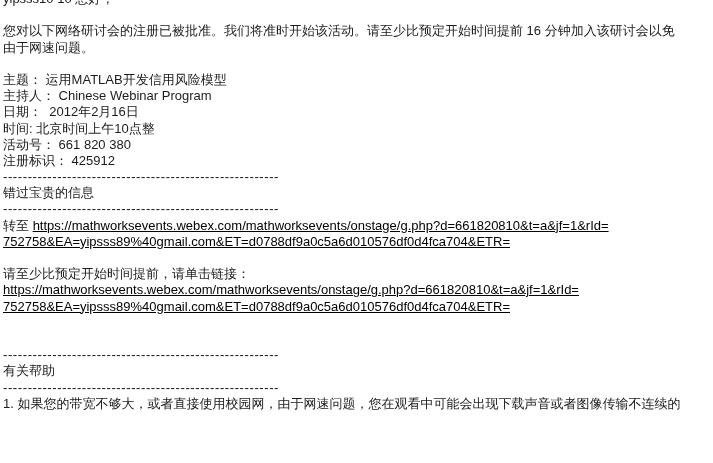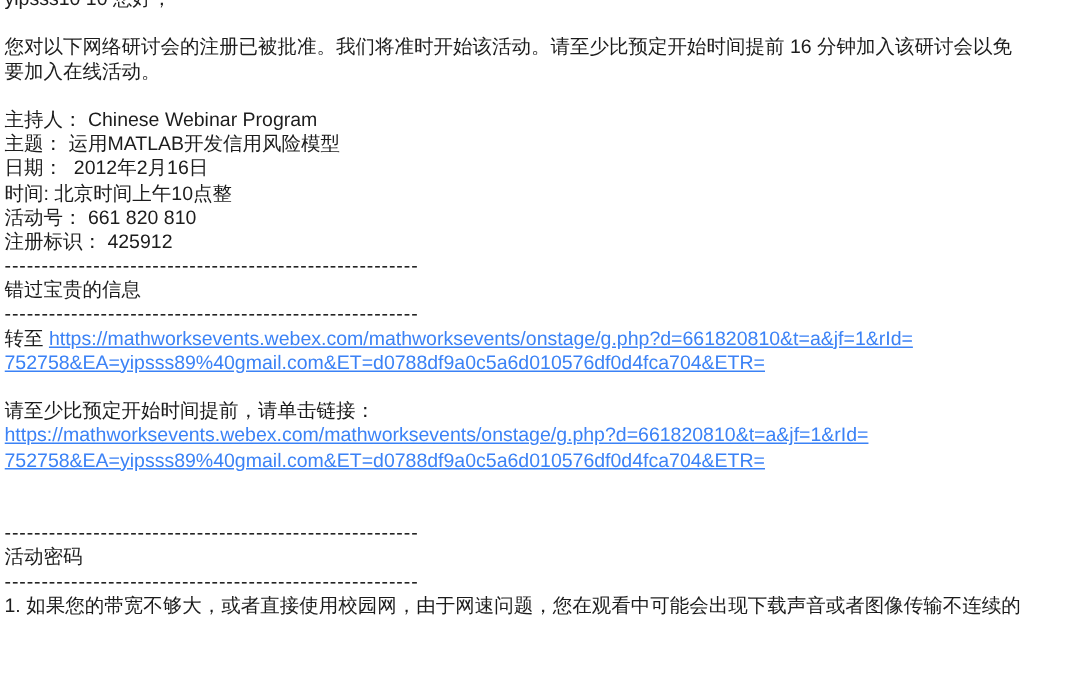--- a/index.html
+++ b/index.html
@@ -23,57 +23,57 @@
     height: 16.2px;
     line-height: 16.2px;
     white-space: pre;
     overflow: hidden;
   }
   .sep {
     letter-spacing: 0.6px;
     color: #111111;
   }
   a.lnk {
-    color: #3b82f6;
+    color: #000000;
     text-decoration: underline;
     cursor: pointer;
   }
 </style>
 </head>
 <body>
 
 <div class="email-body">
 
   <div class="line">yipsss10 10 您好，</div>
   <div class="line"> </div>
 
   <div class="line">您对以下网络研讨会的注册已被批准。我们将准时开始该活动。请至少比预定开始时间提前 16 分钟加入该研讨会以免</div>
-  <div class="line">要加入在线活动。</div>
+  <div class="line">由于网速问题。</div>
   <div class="line"> </div>
 
+  <div class="line">主题： 运用MATLAB开发信用风险模型</div>
   <div class="line">主持人： Chinese Webinar Program</div>
-  <div class="line">主题： 运用MATLAB开发信用风险模型</div>
   <div class="line">日期：  2012年2月16日</div>
   <div class="line">时间: 北京时间上午10点整</div>
-  <div class="line">活动号： 661 820 810</div>
+  <div class="line">活动号： 661 820 380</div>
   <div class="line">注册标识： 425912</div>
 
   <div class="line sep">--------------------------------------------------------</div>
   <div class="line">错过宝贵的信息</div>
   <div class="line sep">--------------------------------------------------------</div>
 
   <div class="line"><span>转至 </span><a class="lnk"><span>https://mathworksevents.webex.com/mathworksevents/onstage/g.php?d=661820810&amp;t=a&amp;jf=1&amp;rId=</span></a></div>
   <div class="line"><a class="lnk"><span>752758&amp;EA=yipsss89%40gmail.com&amp;ET=d0788df9a0c5a6d010576df0d4fca704&amp;ETR=</span></a></div>
   <div class="line"> </div>
 
   <div class="line">请至少比预定开始时间提前，请单击链接：</div>
   <div class="line"><a class="lnk"><span>https://mathworksevents.webex.com/mathworksevents/onstage/g.php?d=661820810&amp;t=a&amp;jf=1&amp;rId=</span></a></div>
   <div class="line"><a class="lnk"><span>752758&amp;EA=yipsss89%40gmail.com&amp;ET=d0788df9a0c5a6d010576df0d4fca704&amp;ETR=</span></a></div>
   <div class="line"> </div>
   <div class="line"> </div>
 
   <div class="line sep">--------------------------------------------------------</div>
-  <div class="line">活动密码</div>
+  <div class="line">有关帮助</div>
   <div class="line sep">--------------------------------------------------------</div>
 
   <div class="line">1. 如果您的带宽不够大，或者直接使用校园网，由于网速问题，您在观看中可能会出现下载声音或者图像传输不连续的</div>
 
 </div>
 
 </body></html>

